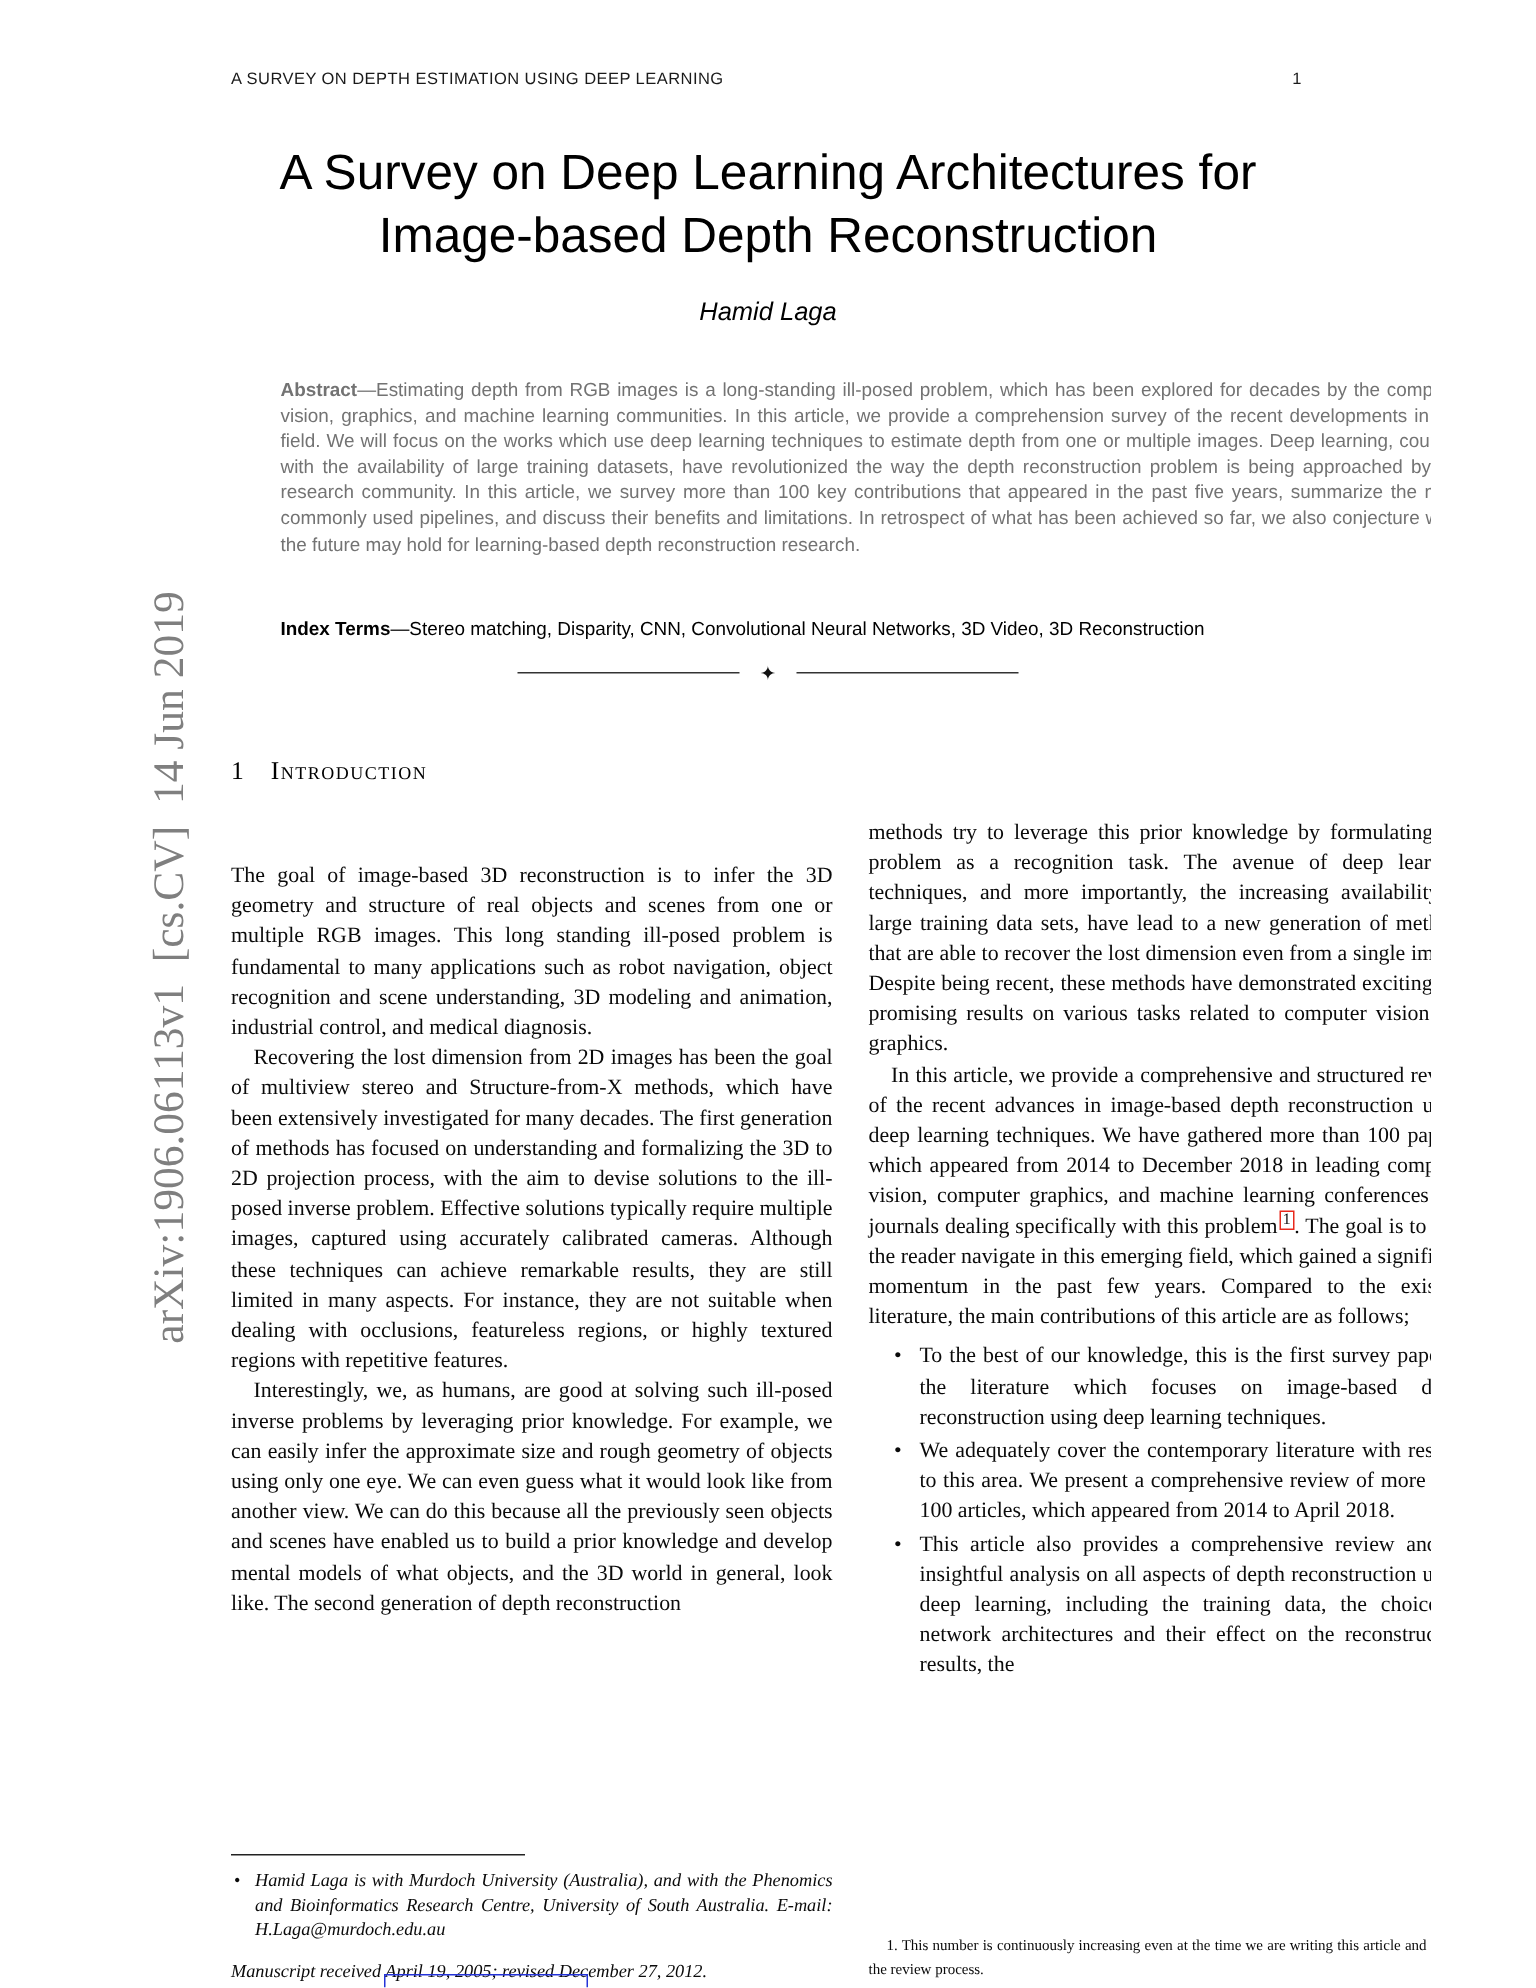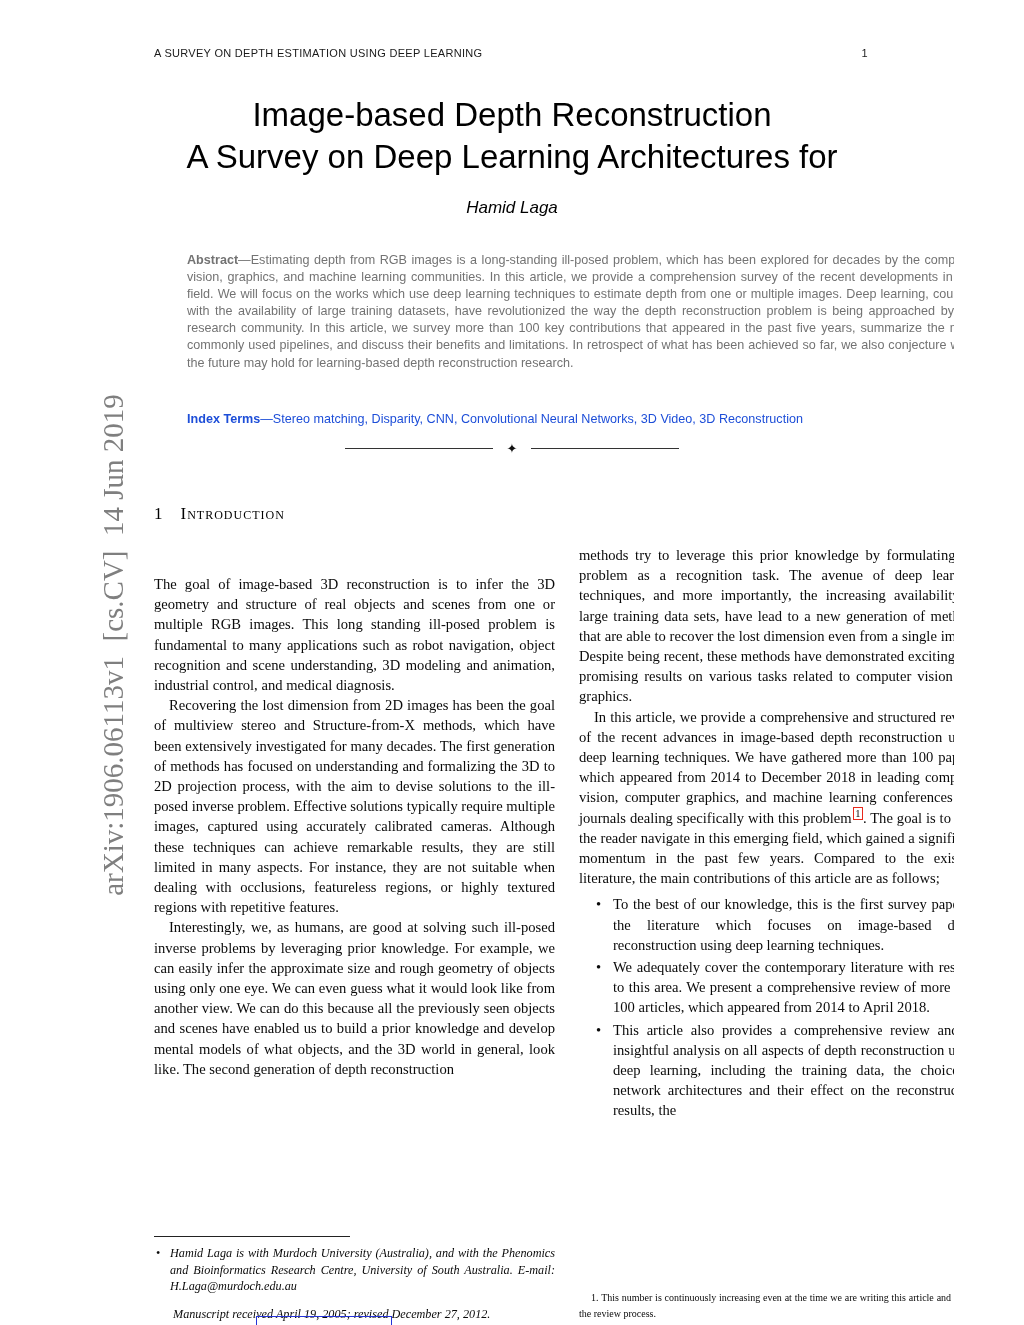--- a/index.html
+++ b/index.html
@@ -34,21 +34,21 @@
   }
   .abstract {
     position:absolute; top:252px; left:117px; width:790px;
     font-family:Liberation Sans, sans-serif; font-size:12.6px;
     line-height:17.1px; text-align:justify; color:#737373;
   }
   .abstract b, .index-terms b { font-weight:700; }
   .index-terms {
     position:absolute; top:411px; left:117px; width:790px;
     font-family:"Liberation Sans", sans-serif; font-size:12.6px;
-    line-height:17px; color:#1d4ed8;
+    line-height:17px; color:#000000;
   }
   .divider {
     position:absolute; top:442px; left:0; width:100%;
     display:flex; align-items:center; justify-content:center; gap:14px;
   }
   .dline { width:148px; border-top:1px solid #333; height:0; }
   .ornament { font-size:13px; color:#111; line-height:1; }
   .columns {
     position:absolute; top:504px; left:84px; width:826px; height:818px;
     display:flex; gap:24px;
@@ -76,21 +76,21 @@
   }
   .li-bullet { position:absolute; left:17px; top:0; }
   .col-footnote { margin-top:auto; }
   .fn-rule { width:196px; border-top:1px solid #222; margin-bottom:8px; }
   .fn-item {
     position:relative; padding-left:16px; font-size:12.2px;
     line-height:16.4px; text-align:justify;
   }
   .fn-bullet { position:absolute; left:2px; top:0; font-style:normal; }
   .italic { font-style:italic; }
-  .fn-manuscript { font-size:12.2px; line-height:16.4px; margin-top:11px;margin-left:19px; }
+  .fn-manuscript { font-size:12.2px; line-height:16.4px; margin-top:11px; }
   .col-footnote.right {
     font-size:10px; line-height:16.2px; text-align:justify;
     text-indent:12px;
   }
   .cutoff-link-box {
     position:absolute; left:186px; top:1316px; width:136px; height:16px;
     border:1.5px solid var(--url-link-box,#2433d8); cursor:pointer;
   }
 </style>
 </head>
@@ -99,22 +99,22 @@
 <div class="page">
 
   <header class="running-header">
     <span>A SURVEY ON DEPTH ESTIMATION USING DEEP LEARNING</span>
     <span>1</span>
   </header>
 
   <div class="arxiv-stamp">arXiv:1906.06113v1  [cs.CV]  14 Jun 2019</div>
 
   <h1 class="title">
+    <span class="tline">A Survey on Deep Learning Architectures for</span>
     <span class="tline">Image-based Depth Reconstruction</span>
-    <span class="tline">A Survey on Deep Learning Architectures for</span>
   </h1>
 
   <div class="author">Hamid Laga</div>
 
   <p class="abstract"><b>Abstract</b><span>—Estimating depth from RGB images is a long-standing ill-posed problem, which has been explored for decades by the computer vision, graphics, and machine learning communities. In this article, we provide a comprehension survey of the recent developments in this field. We will focus on the works which use deep learning techniques to estimate depth from one or multiple images. Deep learning, coupled with the availability of large training datasets, have revolutionized the way the depth reconstruction problem is being approached by the research community. In this article, we survey more than 100 key contributions that appeared in the past five years, summarize the most commonly used pipelines, and discuss their benefits and limitations. In retrospect of what has been achieved so far, we also conjecture what the future may hold for learning-based depth reconstruction research.</span></p>
 
   <p class="index-terms"><b>Index Terms</b><span>—Stereo matching, Disparity, CNN, Convolutional Neural Networks, 3D Video, 3D Reconstruction</span></p>
 
   <div class="divider">
     <span class="dline"></span>

